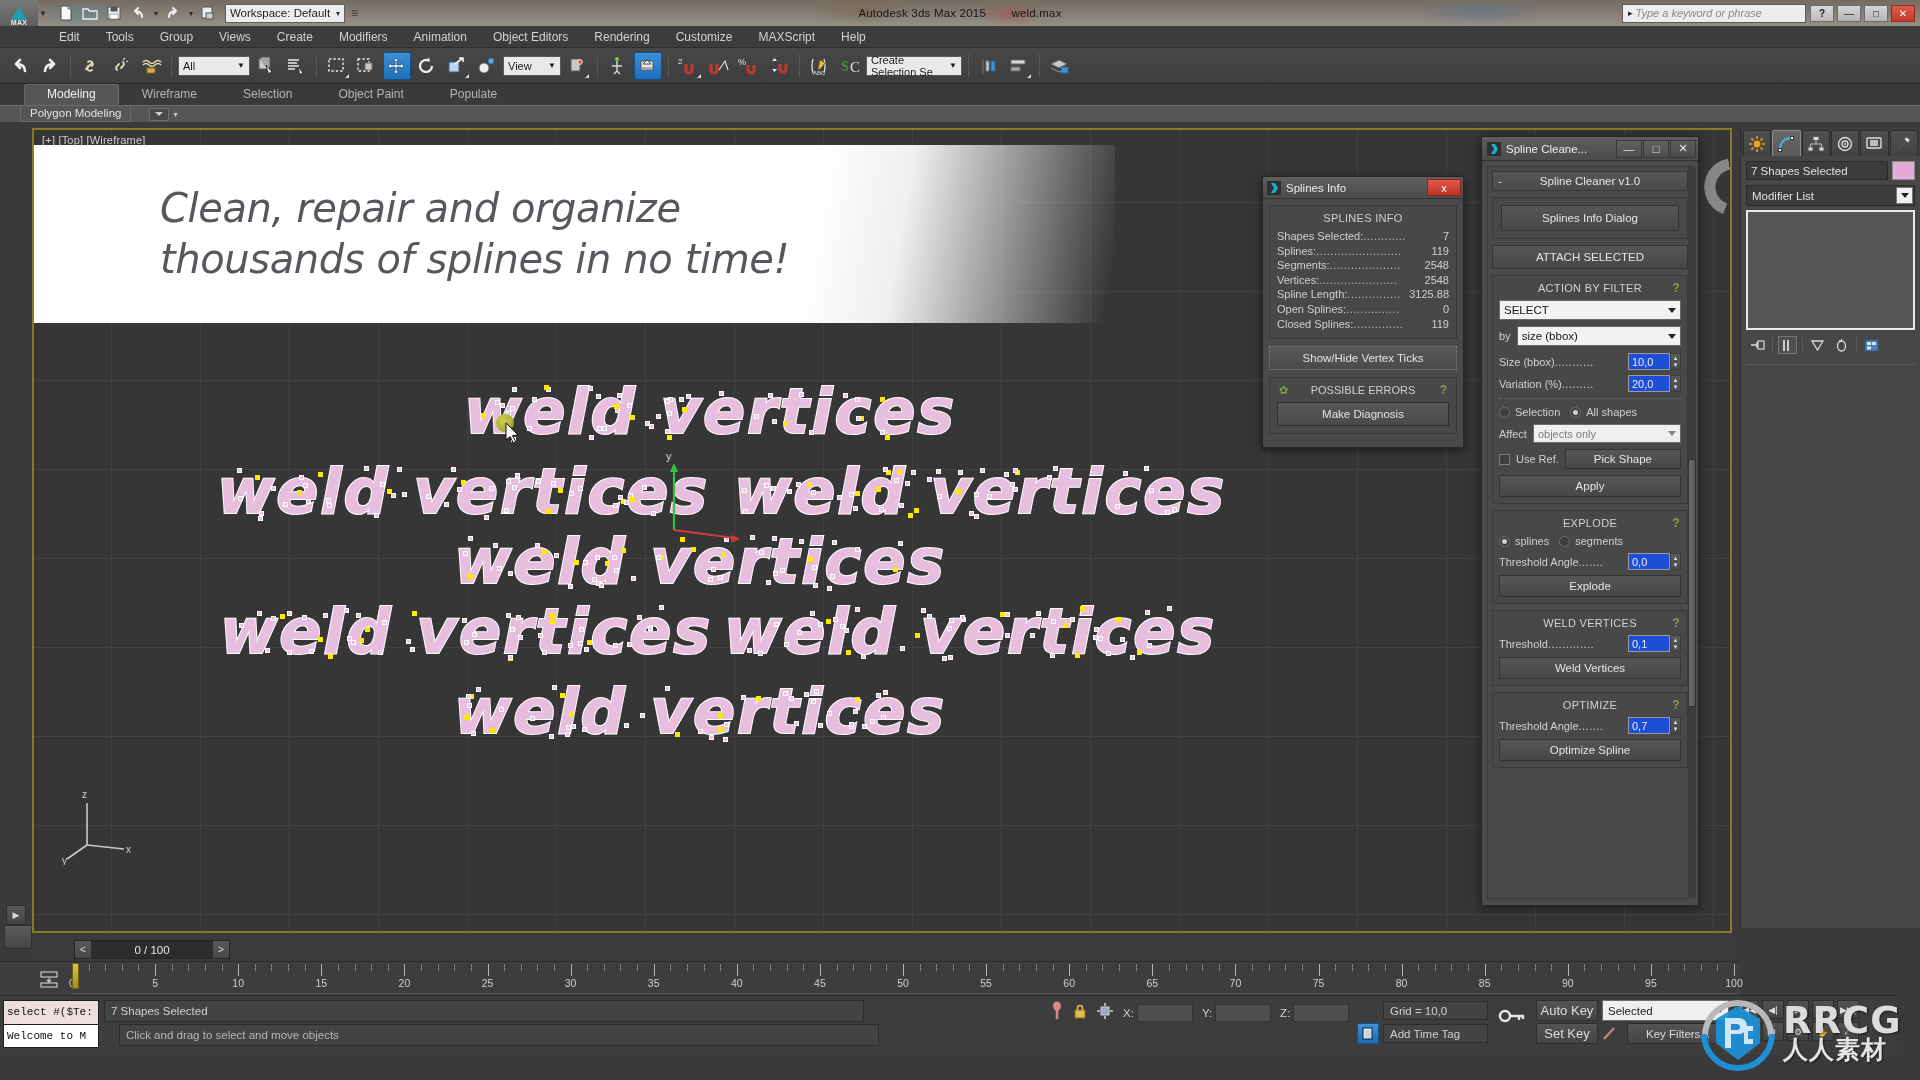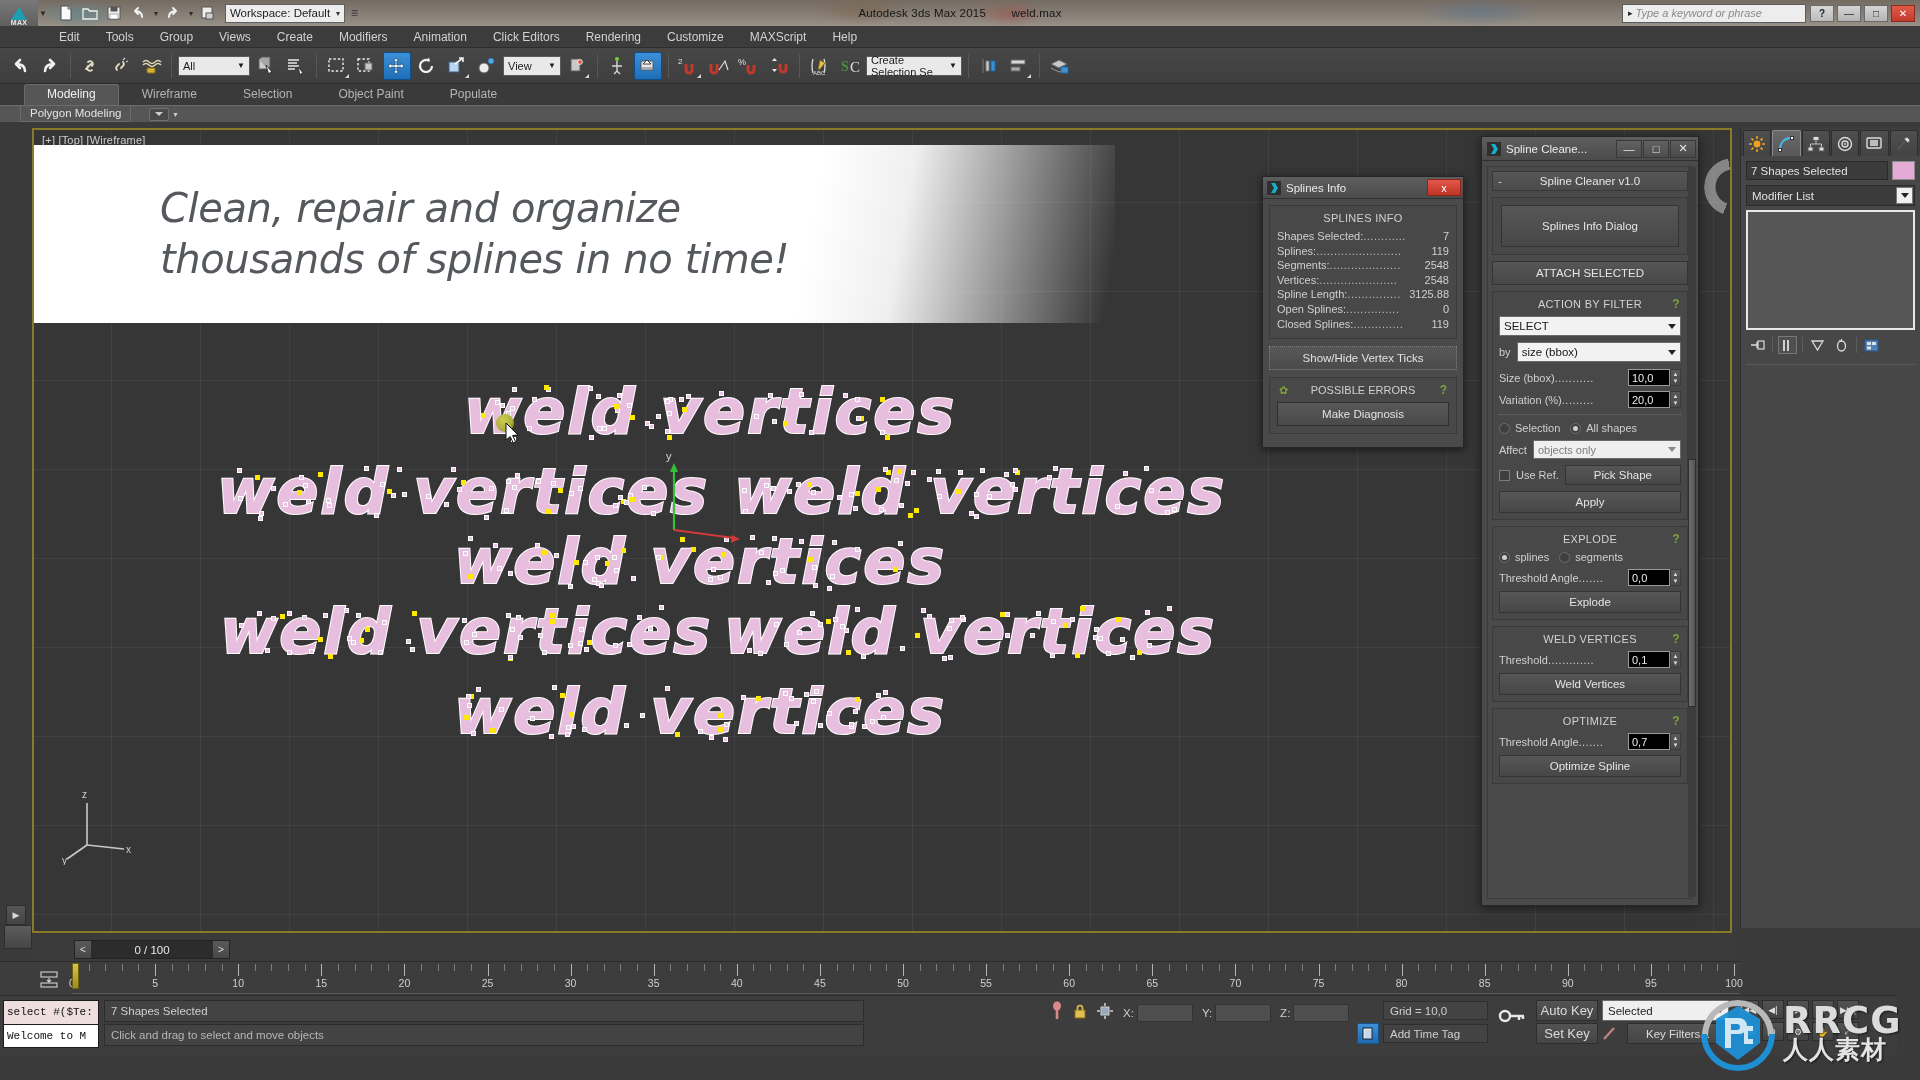--- a/index.html
+++ b/index.html
@@ -257,21 +257,21 @@
   }
   .sel-combo .ar { margin-left:auto; width:0;height:0;
     border-left:4px solid transparent;border-right:4px solid transparent;border-top:5px solid #222;}
   .row { display:flex; align-items:center; font-size:11px; color:#cfcfcf; margin-bottom:5px; }
   .row .lab { white-space:nowrap; }
   .row .dots { flex:1; overflow:hidden; letter-spacing:.5px; }
   .spin {
     display:flex; align-items:stretch; height:17px; margin-left:3px;
   }
   .spin .fld {
-    width:42px; background:#000000; border:1px solid #9a9a9a; color:#ececec;
+    width:42px; background:#1d4ed8; border:1px solid #9a9a9a; color:#ececec;
     font-size:11px; display:flex;align-items:center; padding-left:3px;
   }
   .spin .btns { width:11px; display:flex; flex-direction:column; border:1px solid #3b3b3b;
     background:linear-gradient(180deg,#5a5a5a,#4a4a4a); }
   .spin .btns i { flex:1; display:flex;align-items:center;justify-content:center;
     font-style:normal; font-size:6px; color:#ddd; line-height:1;}
   .radio-row { display:flex; align-items:center; gap:10px; font-size:11px; color:#cfcfcf; margin-bottom:6px; }
   .rdo { display:flex;align-items:center; gap:5px; cursor:pointer; }
   .rdo .dot {
     width:11px;height:11px;border-radius:50%; background:#3f3f3f;
@@ -395,21 +395,21 @@
   .mxl-top { flex:1; background:#efdede; color:#111; font-family:"Liberation Mono", monospace;
     font-size:11px; display:flex;align-items:center; padding-left:3px; overflow:hidden; white-space:nowrap;}
   .mxl-bot { flex:1; background:#ffffff; color:#111; font-family:"Liberation Mono", monospace;
     font-size:11px; display:flex;align-items:center; padding-left:3px; overflow:hidden; white-space:nowrap;
     border-top:1px solid #1d1d1d;}
   .sb-msg {
     position:absolute; left:104px; top:4px; width:760px; height:22px;
     background:#434343; border:1px solid #2c2c2c; color:#cfcfcf; font-size:11.5px;
     display:flex;align-items:center; padding-left:6px;
   }
-  .sb-msg2 { top:28px; height:22px; color:#b6b6b6; }
+  .sb-msg2 { top:28px; height:22px; color:#b6b6b6;margin-left:15px; }
   .sb-tools { position:absolute; left:1050px; top:5px; display:flex; align-items:center; gap:9px; }
   .sb-coord { display:flex; align-items:center; gap:3px; font-size:11.5px; color:#cfcfcf; }
   .sb-coord .fld { width:56px; height:18px; background:#4e4e4e; border:1px solid #333; }
   .sb-grid {
     position:absolute; left:1383px; top:5px; width:105px; height:19px;
     background:#434343; border:1px solid #2e2e2e; color:#cfcfcf; font-size:11.5px;
     display:flex;align-items:center; padding-left:6px;
   }
   .sb-timetag {
     position:absolute; left:1383px; top:28px; width:105px; height:19px;
@@ -547,21 +547,21 @@
   </div>
 
   <div class="menubar" id="menubar">
       <div class="mi">Edit</div>
       <div class="mi">Tools</div>
       <div class="mi">Group</div>
       <div class="mi">Views</div>
       <div class="mi">Create</div>
       <div class="mi">Modifiers</div>
       <div class="mi">Animation</div>
-      <div class="mi">Click Editors</div>
+      <div class="mi">Object Editors</div>
       <div class="mi">Rendering</div>
       <div class="mi">Customize</div>
       <div class="mi">MAXScript</div>
       <div class="mi">Help</div>
     </div>
 
   <div class="maintb">
     <div class="tbtn">
       <svg width="22" height="18" viewBox="0 0 22 18">
           <path d="M16 14c0-5-4-7-9-7M7 7l4-4M7 7l4 4" fill="none" stroke="#f0f0f0" stroke-width="2.6" stroke-linecap="round" stroke-linejoin="round"></path>
@@ -1207,21 +1207,21 @@
       </span>
     </div>
 
     <div class="dc-body">
       <div class="roll-hdr">
         <span class="minus">-</span>
         <span>Spline Cleaner v1.0</span>
       </div>
 
       <div class="sec" style="padding:7px 8px;">
-        <div class="btn-wide" style="height:42px;">Splines Info Dialog</div>
+        <div class="btn-wide" style="height:26px;">Splines Info Dialog</div>
       </div>
 
       <div class="btn-wide" style="height:24px; margin-bottom:6px;">ATTACH SELECTED</div>
 
       <div class="sec">
         <div class="sec-hdr">
           <span>ACTION BY FILTER</span>
           <span class="qm">?</span>
         </div>
         <div class="sel-combo">

